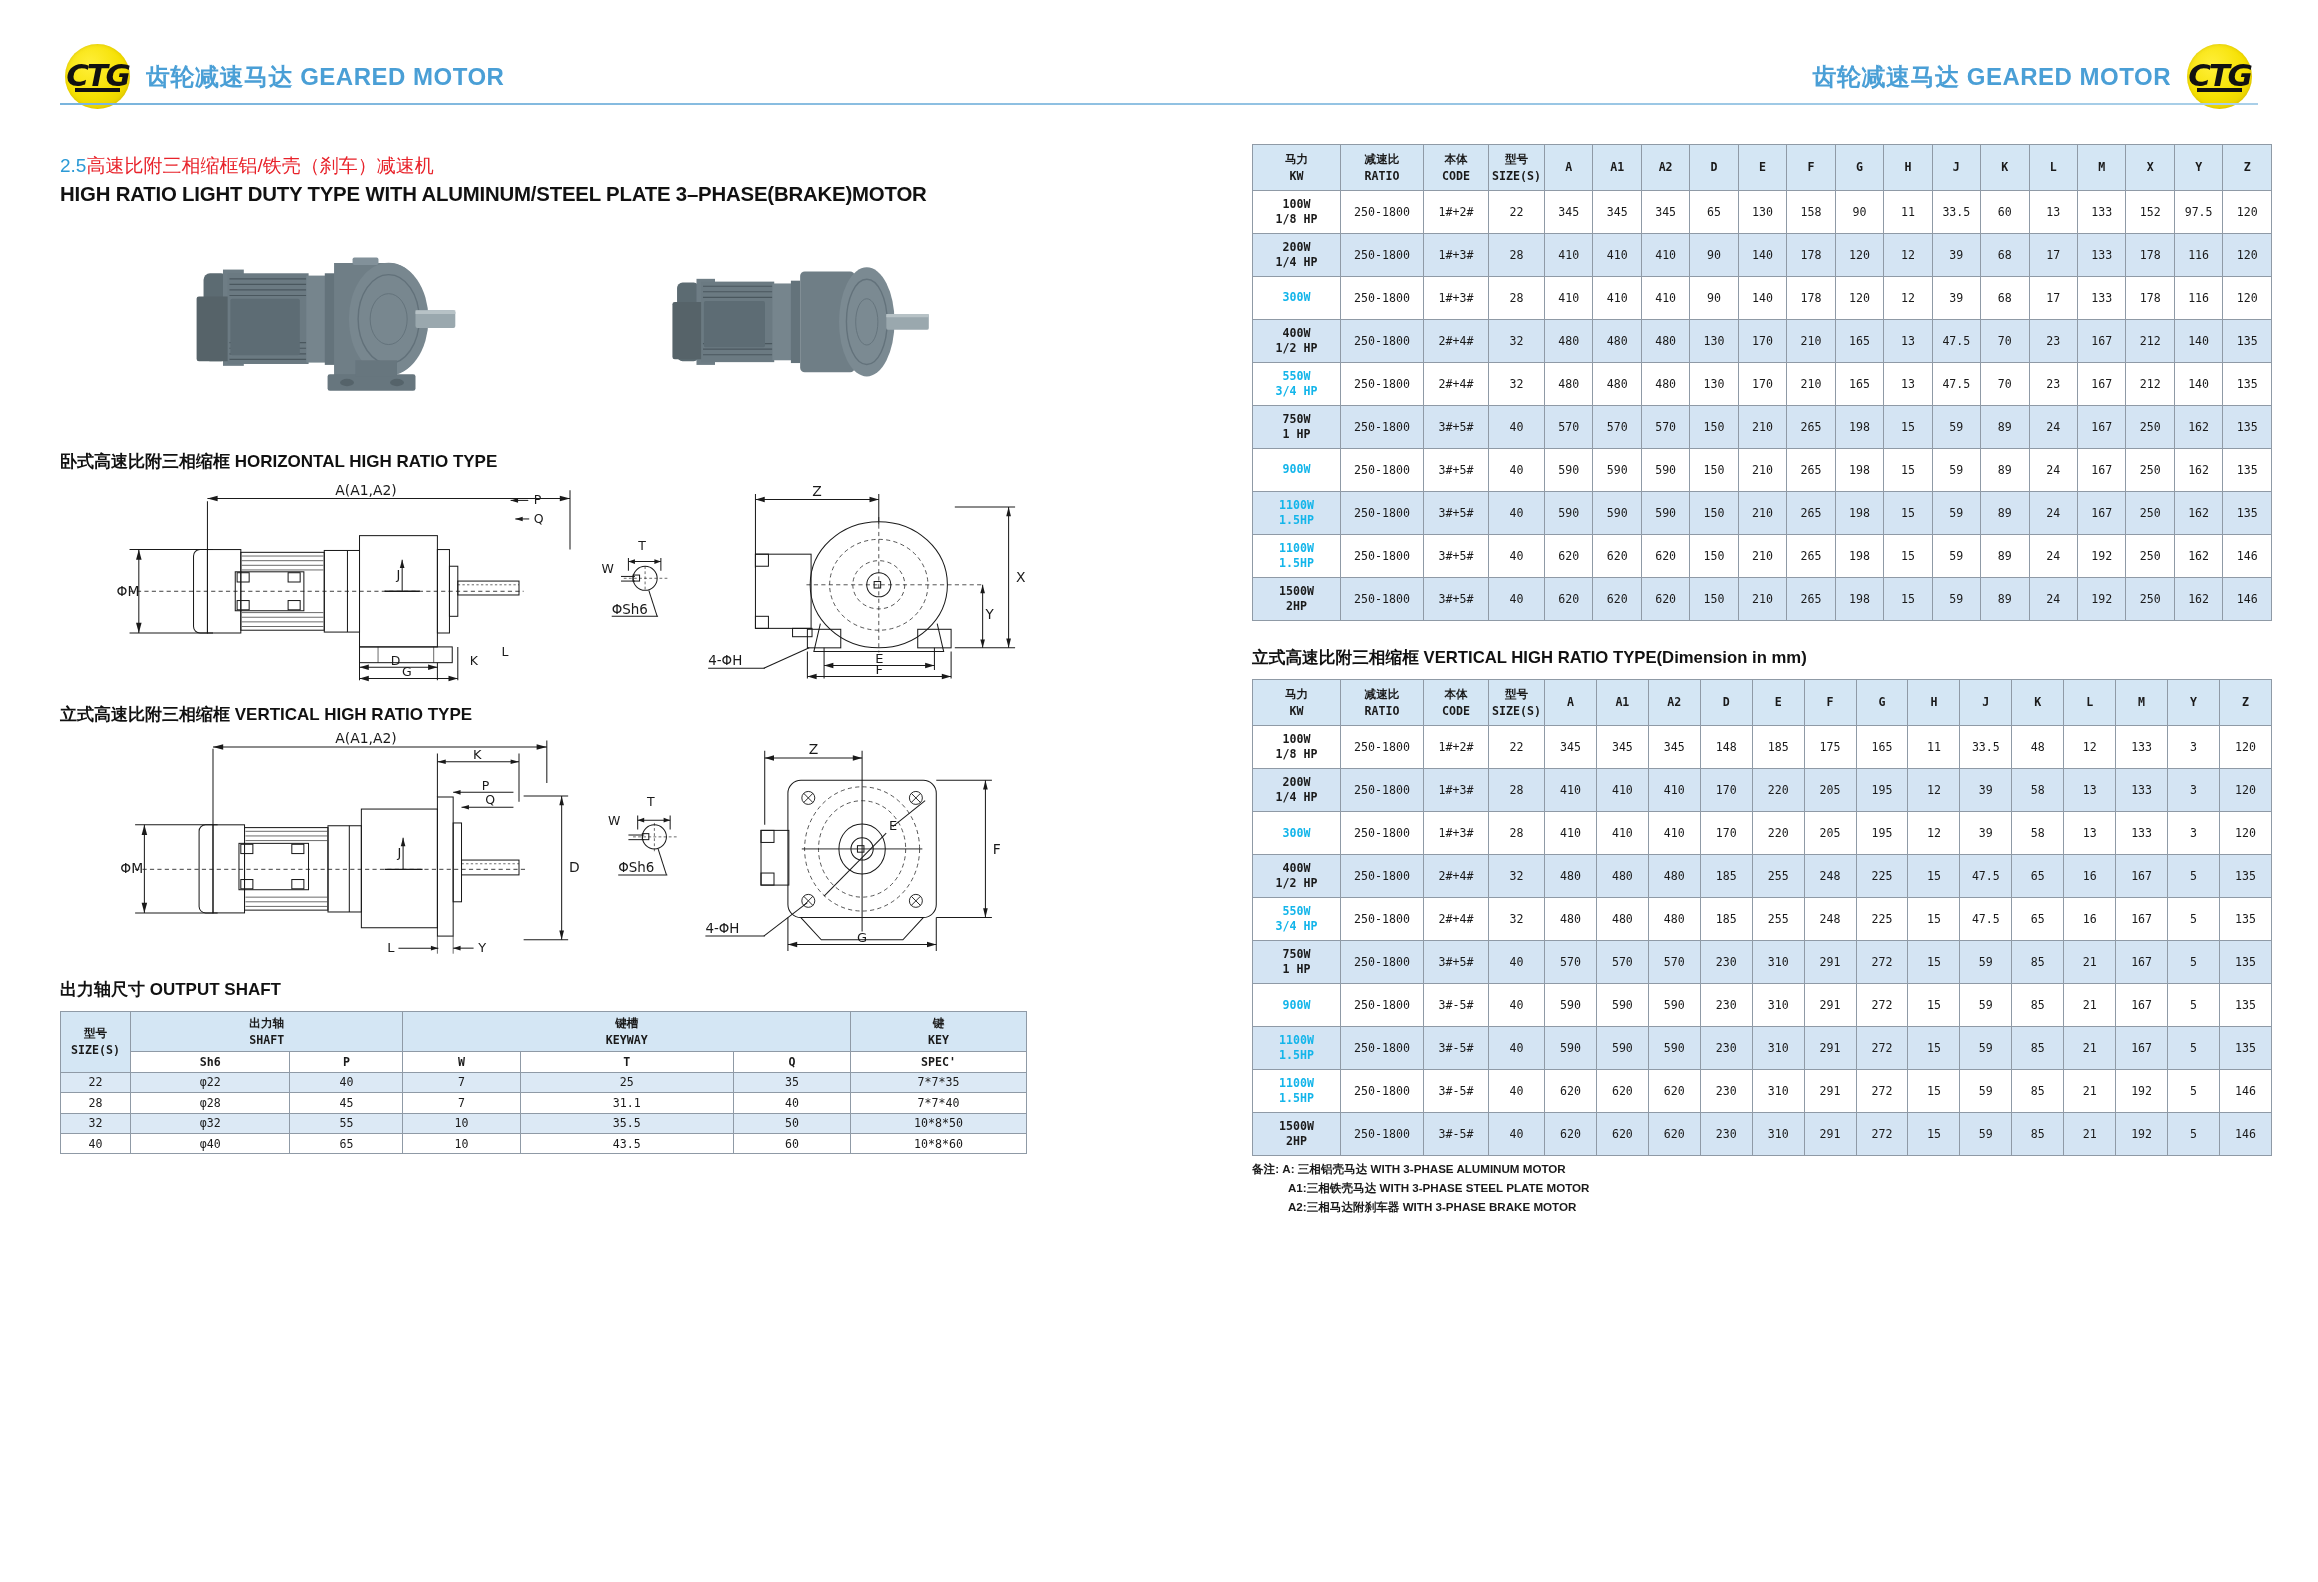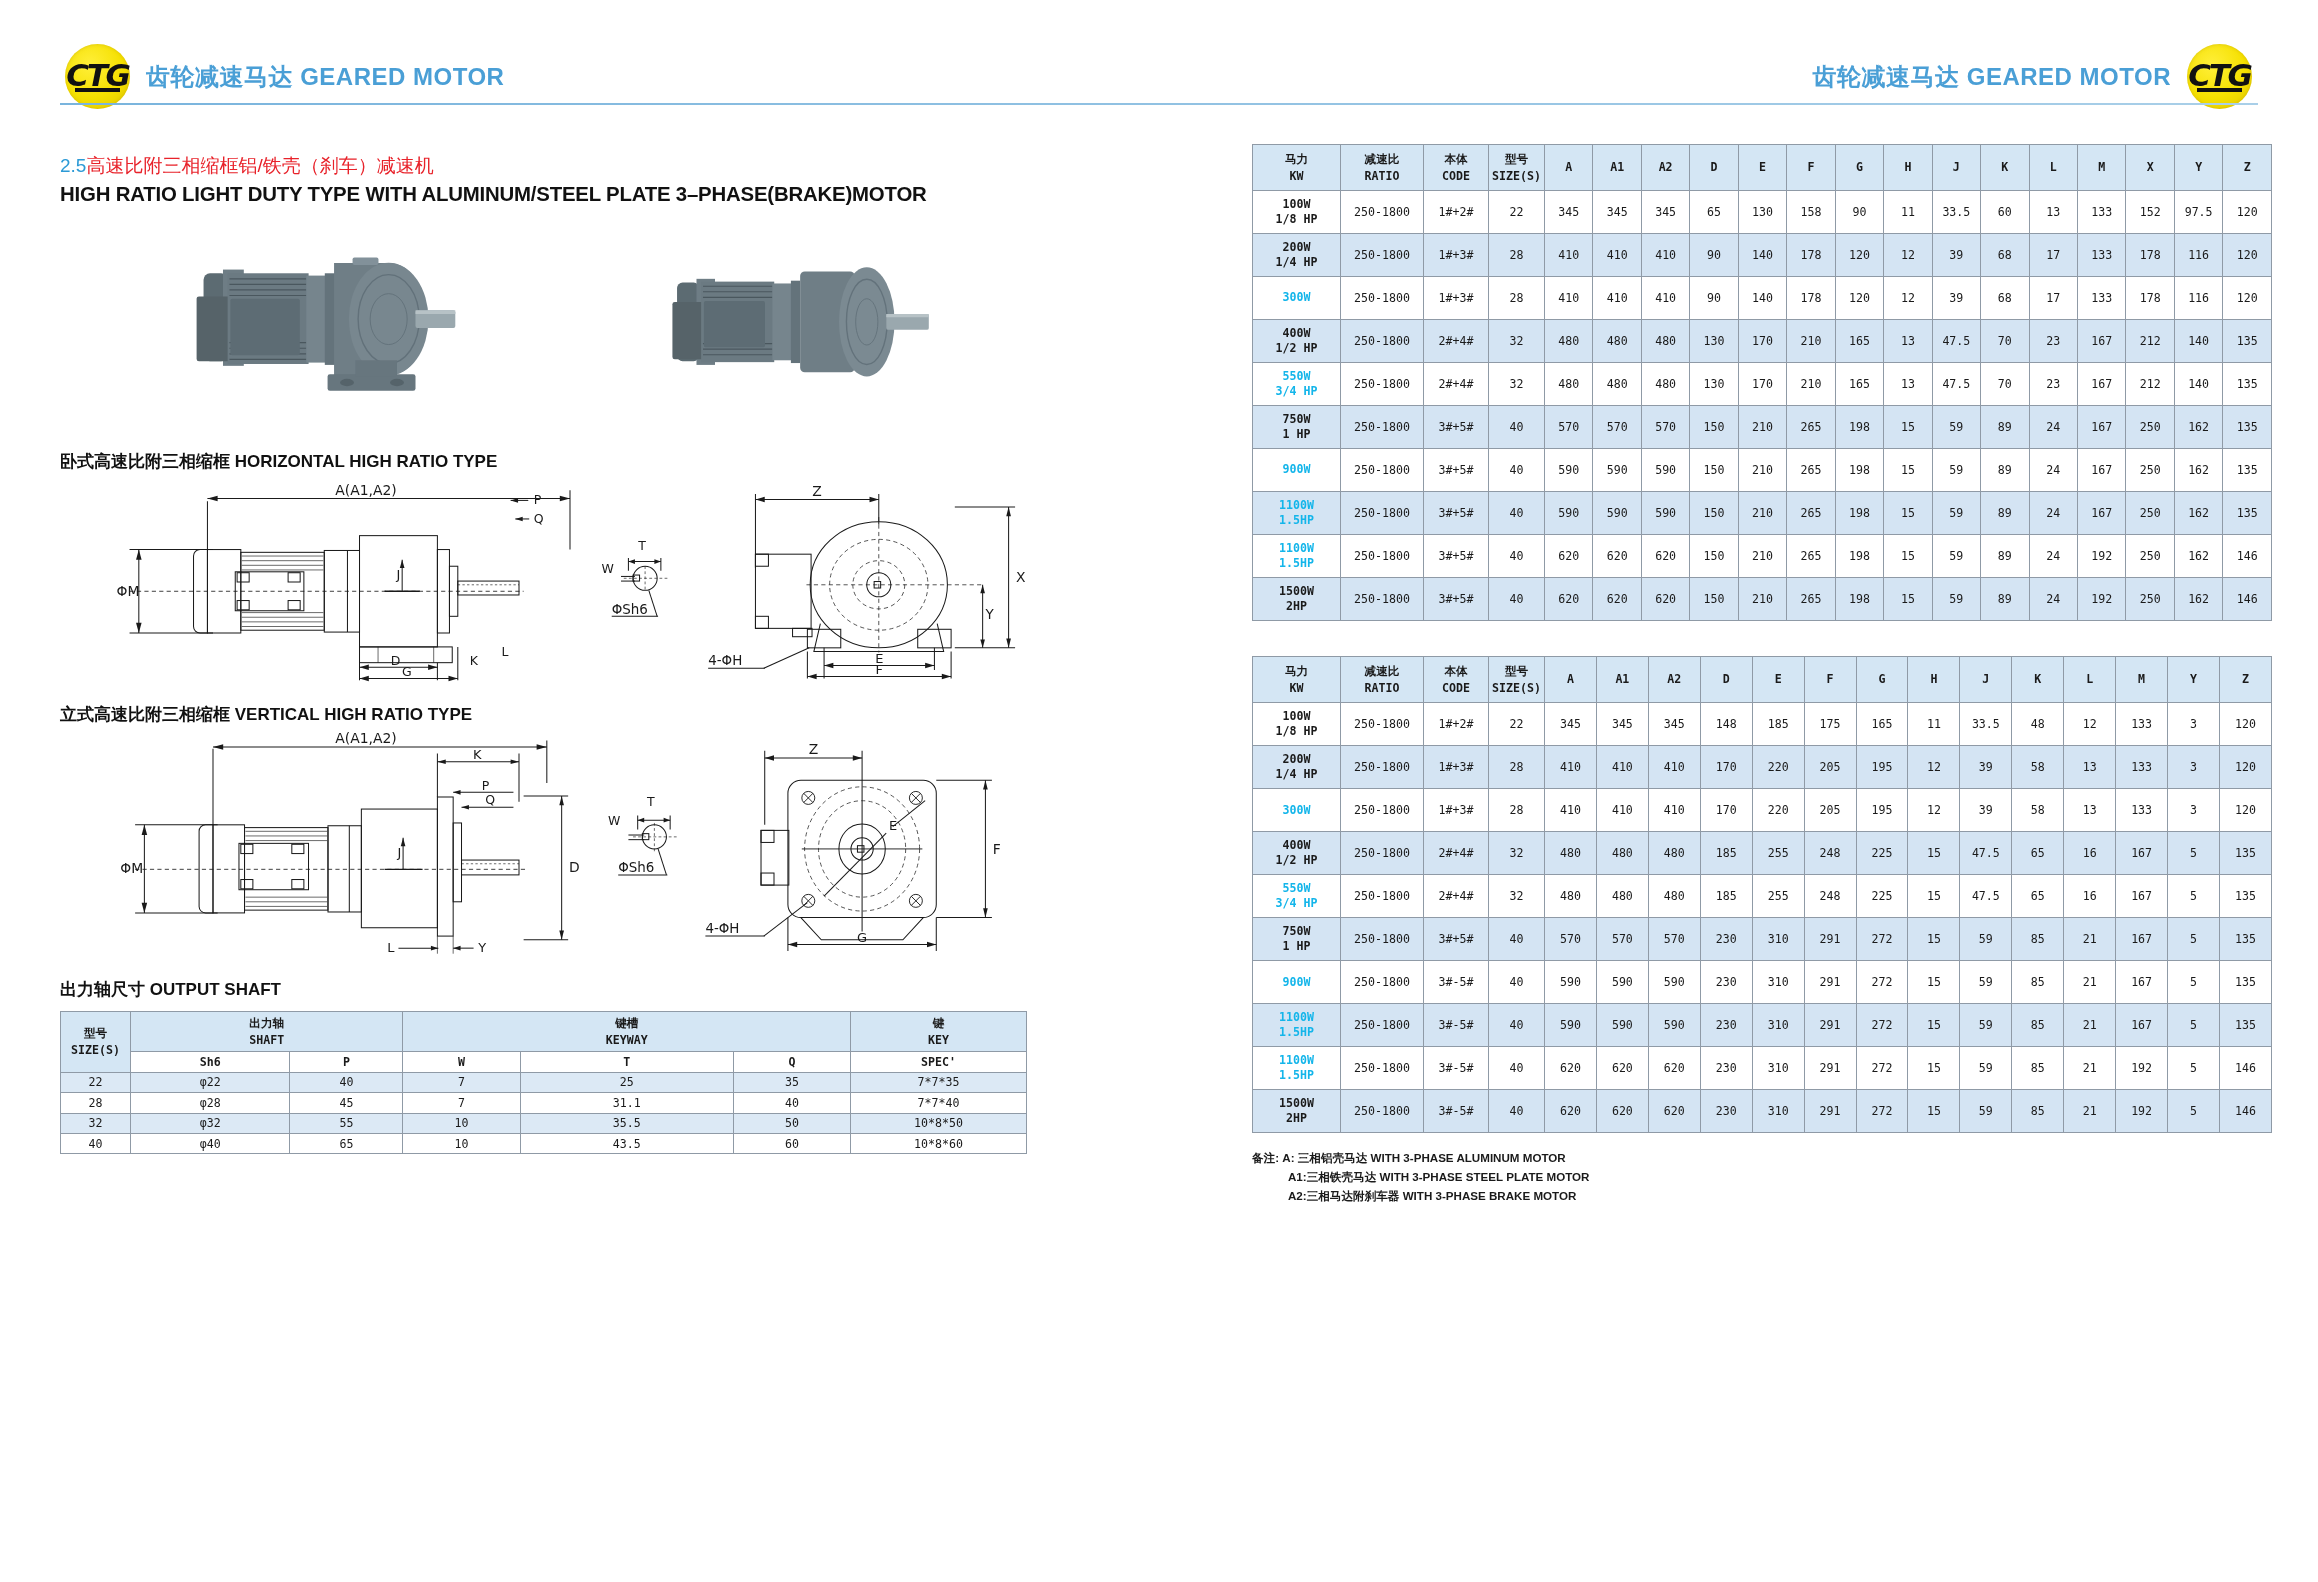--- a/index.html
+++ b/index.html
@@ -85,21 +85,21 @@
   
   .right-col { position: absolute; left: 1252px; top: 134px; width: 1020px; }
   .tbl-title { font-size: 16.7px; font-weight: 700; color: #111; white-space: nowrap; }
   .dim-tbl { width: 1020px; margin-top: 10.2px; font-size: 10.7px; table-layout: fixed; }
   .dim-tbl th { background: #d4e6f4; font-weight: 700; height: 46px; line-height: 1.45; font-size: 11.6px; }
   .dim-tbl td { height: 43px; font-size: 11.6px; }
   .dim-tbl tr.alt td { background: #d4e4f3; }
   .dim-tbl .kw { line-height: 1.35; font-weight: 700; }
   .dim-tbl .cyan { color: #13b5ea; }
   .tbl-gap { height: 25px; }
-  .notes { margin-top: 16px; font-family: "DejaVu Sans Mono", monospace; font-weight: 700;
+  .notes { margin-top: 4px; font-family: "DejaVu Sans Mono", monospace; font-weight: 700;
            font-size: 11.6px; line-height: 1.62; }
   .notes .cn { font-family: "Liberation Sans", sans-serif; }
   .notes .ind { padding-left: 36px; }
   svg { display: block; }
 </style>
 </head>
 <body>
 
 <div class="header">
   <div class="hdr-left">
@@ -820,20 +820,21 @@
           <td>192</td>
           <td>250</td>
           <td>162</td>
           <td>146</td>
         </tr>
       </tbody>
   </table>
 
   <div class="tbl-gap"></div>
 
+  <div class="tbl-title">立式高速比附三相缩框 VERTICAL HIGH RATIO TYPE(Dimension in mm)</div>
   <table class="tbl dim-tbl">
     <thead>
         <tr id="v-head">
           <th style="width: 88px;">马力<br>KW</th>
           <th style="width: 83px;">减速比<br>RATIO</th>
           <th style="width: 65px;">本体<br>CODE</th>
           <th style="width: 56px;">型号<br>SIZE(S)</th>
           <th>A</th>
           <th>A1</th>
           <th>A2</th>

